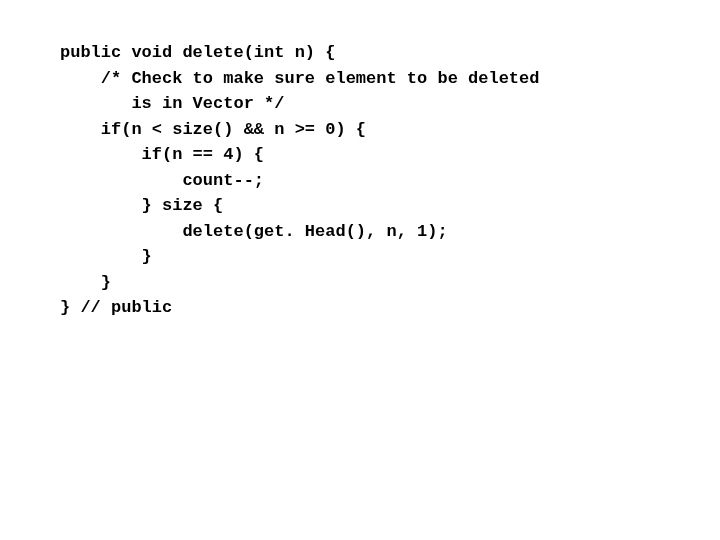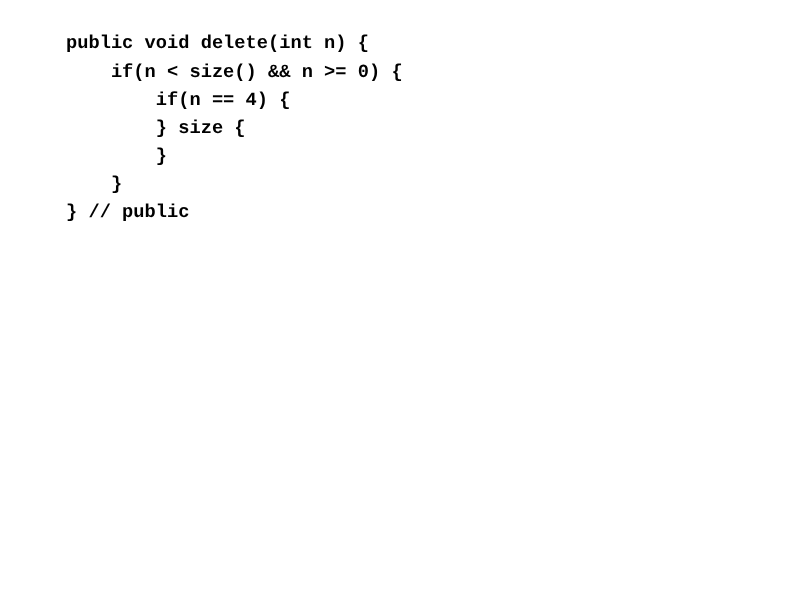--- a/index.html
+++ b/index.html
@@ -7,31 +7,35 @@
     padding: 0;
     width: 720px;
     height: 540px;
     background: #ffffff;
     font-family: "Courier New", Courier, monospace;
     font-size: 17px;
     line-height: 1.5;
     color: #000000;
   }
   .code-container {
-    padding: 28px 0 0 60px;
+    padding: 40px 0 0 60px;
   }
   .code-line {
     white-space: pre;
     font-weight: bold;
   }
 </style>
 </head>
 <body>
 
 <div class="code-container">
   <div class="code-line">public void delete(int n) {</div>
+  <div class="code-line">    /* Check to make sure element to be deleted</div>
+  <div class="code-line">       is in Vector */</div>
   <div class="code-line">    if(n &lt; size() &amp;&amp; n &gt;= 0) {</div>
   <div class="code-line">        if(n == 4) {</div>
+  <div class="code-line">            count--;</div>
   <div class="code-line">        } size {</div>
+  <div class="code-line">            delete(get. Head(), n, 1);</div>
   <div class="code-line">        }</div>
   <div class="code-line">    }</div>
   <div class="code-line">} // public</div>
 </div>
 
 </body></html>

